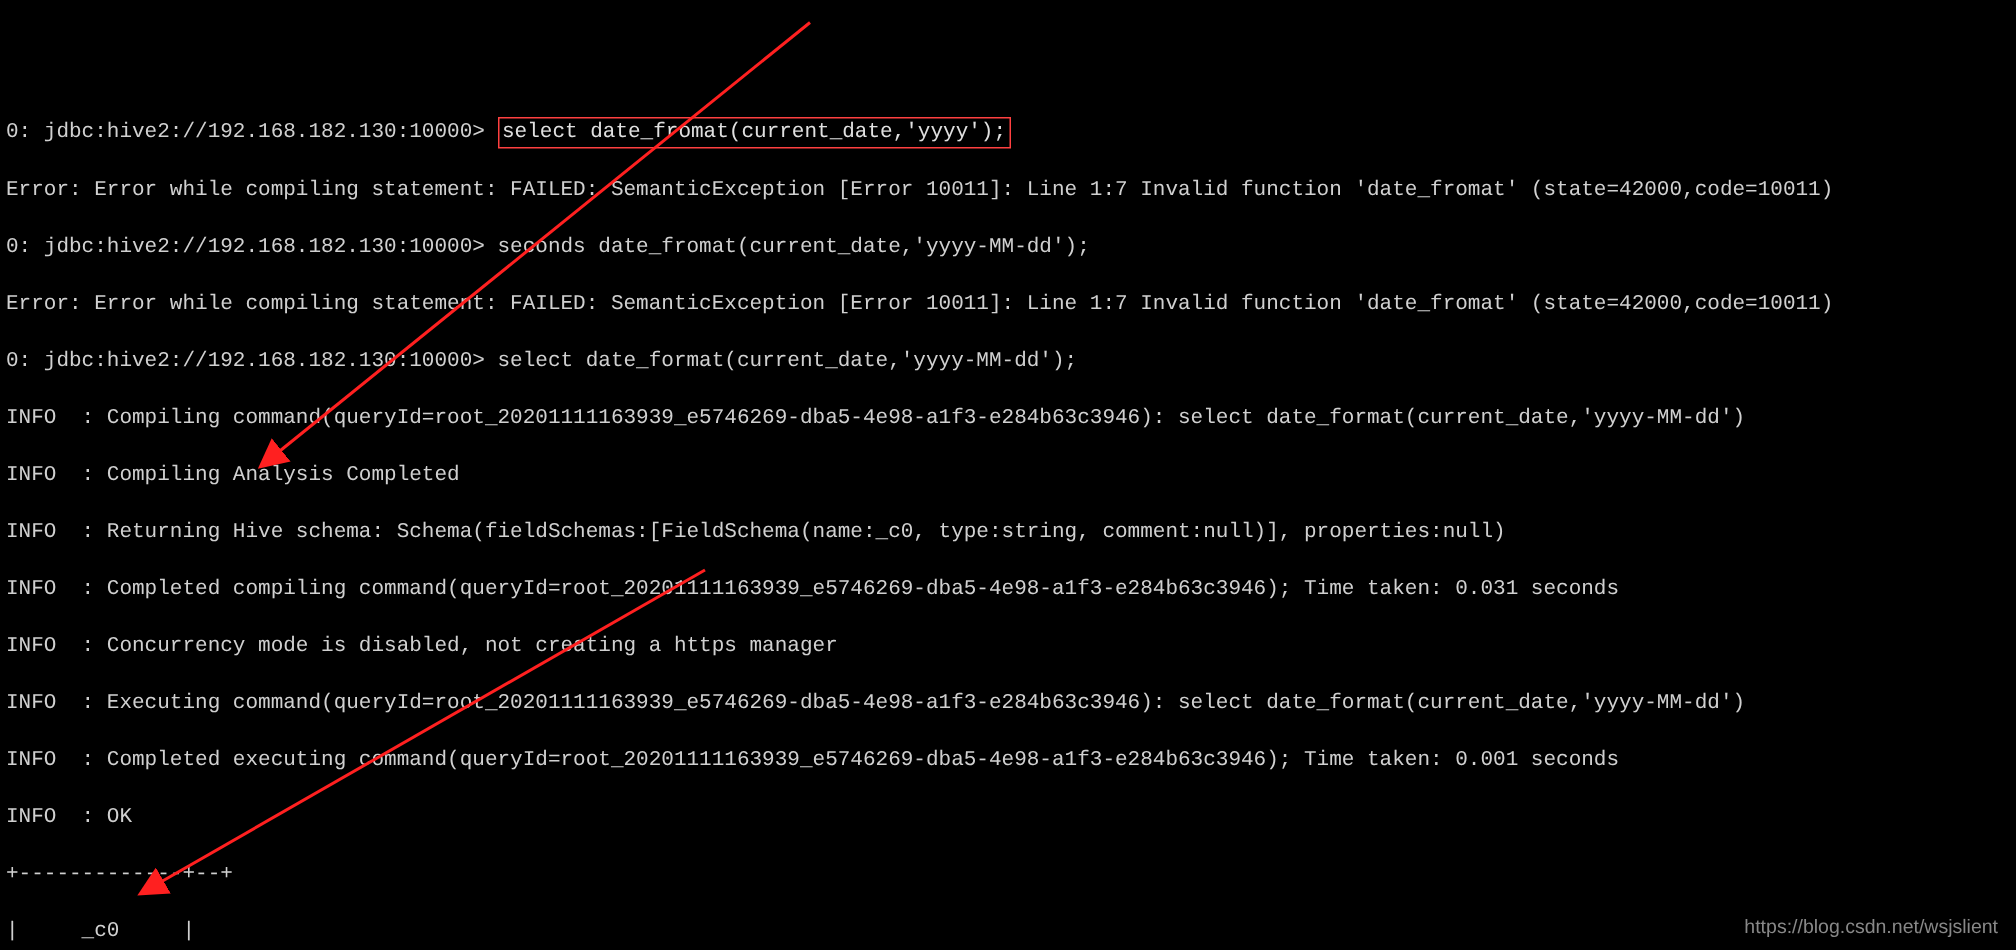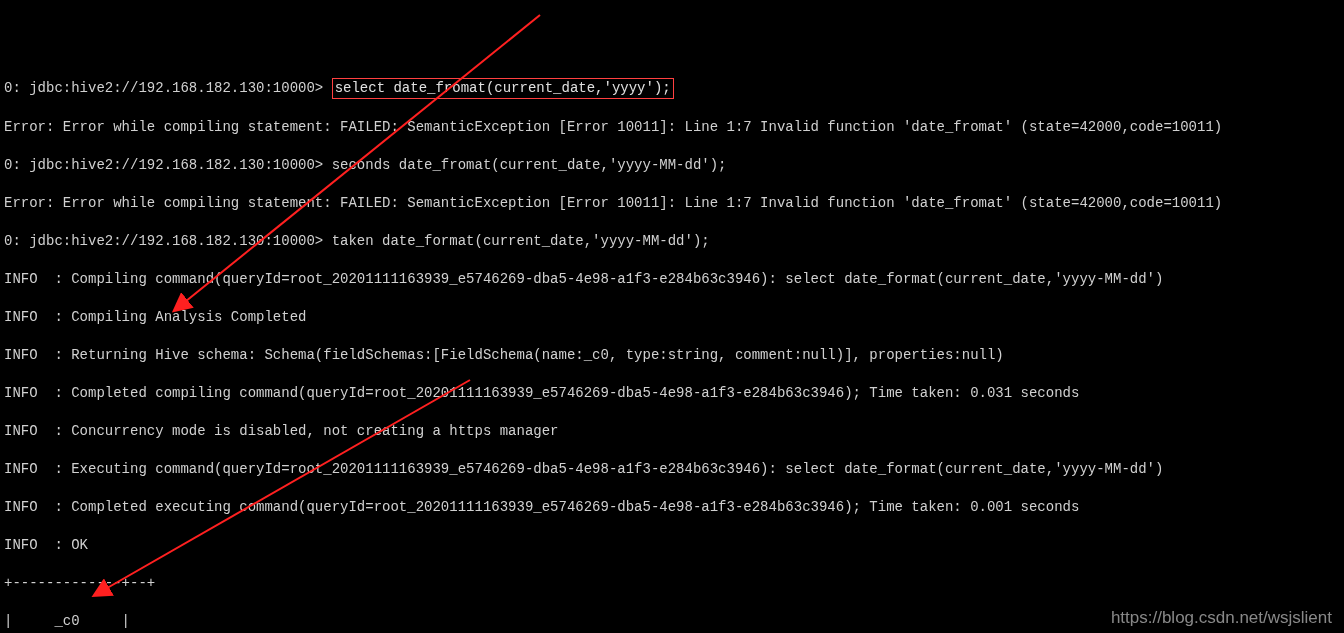--- a/index.html
+++ b/index.html
@@ -23,37 +23,37 @@
     border: 1px solid #ff4040;
     padding: 0 2px;
     color: #e0e0e0;
   }
   .watermark {
     position: absolute;
     right: 12px;
     bottom: 6px;
     color: #888;
     font-family: Arial, sans-serif;
-    font-size: 17px;
+    font-size: 13px;
   }
   svg.arrow {
     position: absolute;
     pointer-events: none;
   }
 </style>
 </head>
 <body>
 
 
 
 <span class="line"><span>0: jdbc:hive2://192.168.182.130:10000&gt; </span><span class="hl-box">select date_fromat(current_date,'yyyy');</span></span>
 <span class="line">Error: Error while compiling statement: FAILED: SemanticException [Error 10011]: Line 1:7 Invalid function 'date_fromat' (state=42000,code=10011)</span>
 <span class="line"><span>0: jdbc:hive2://192.168.182.130:10000&gt; </span><span>seconds date_fromat(current_date,'yyyy-MM-dd');</span></span>
 <span class="line">Error: Error while compiling statement: FAILED: SemanticException [Error 10011]: Line 1:7 Invalid function 'date_fromat' (state=42000,code=10011)</span>
-<span class="line"><span>0: jdbc:hive2://192.168.182.130:10000&gt; </span><span>taken date_format(current_date,'yyyy-MM-dd');</span></span>
+<span class="line"><span>0: jdbc:hive2://192.168.182.130:10000&gt; </span><span>select date_format(current_date,'yyyy-MM-dd');</span></span>
 <span class="line">INFO  : Compiling command(queryId=root_20201111163939_e5746269-dba5-4e98-a1f3-e284b63c3946): select date_format(current_date,'yyyy-MM-dd')</span>
 <span class="line">INFO  : Compiling Analysis Completed</span>
 <span class="line">INFO  : Returning Hive schema: Schema(fieldSchemas:[FieldSchema(name:_c0, type:string, comment:null)], properties:null)</span>
 <span class="line">INFO  : Completed compiling command(queryId=root_20201111163939_e5746269-dba5-4e98-a1f3-e284b63c3946); Time taken: 0.031 seconds</span>
 <span class="line">INFO  : Concurrency mode is disabled, not creating a https manager</span>
 <span class="line">INFO  : Executing command(queryId=root_20201111163939_e5746269-dba5-4e98-a1f3-e284b63c3946): select date_format(current_date,'yyyy-MM-dd')</span>
 <span class="line">INFO  : Completed executing command(queryId=root_20201111163939_e5746269-dba5-4e98-a1f3-e284b63c3946); Time taken: 0.001 seconds</span>
 <span class="line">INFO  : OK</span>
 <span class="line">+-------------+--+</span>
 <span class="line">|     _c0     |</span>

